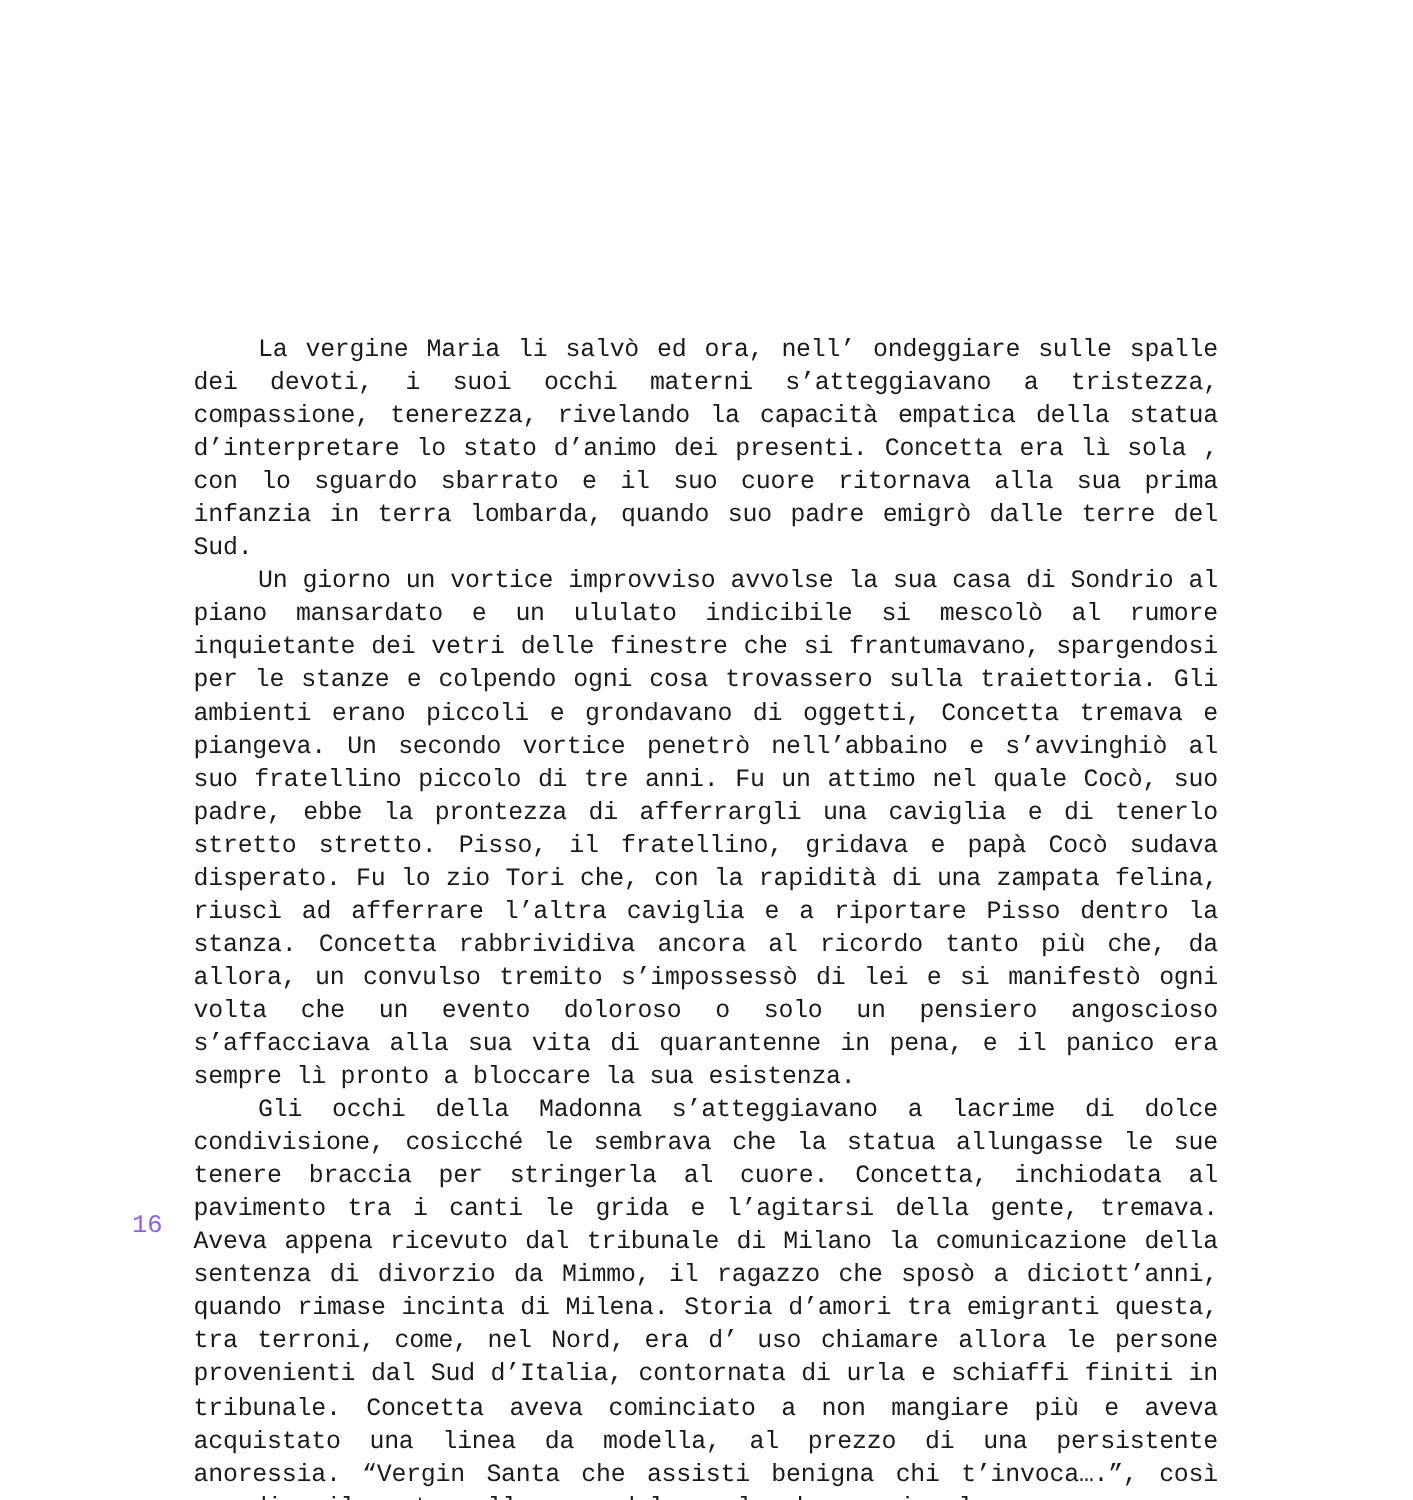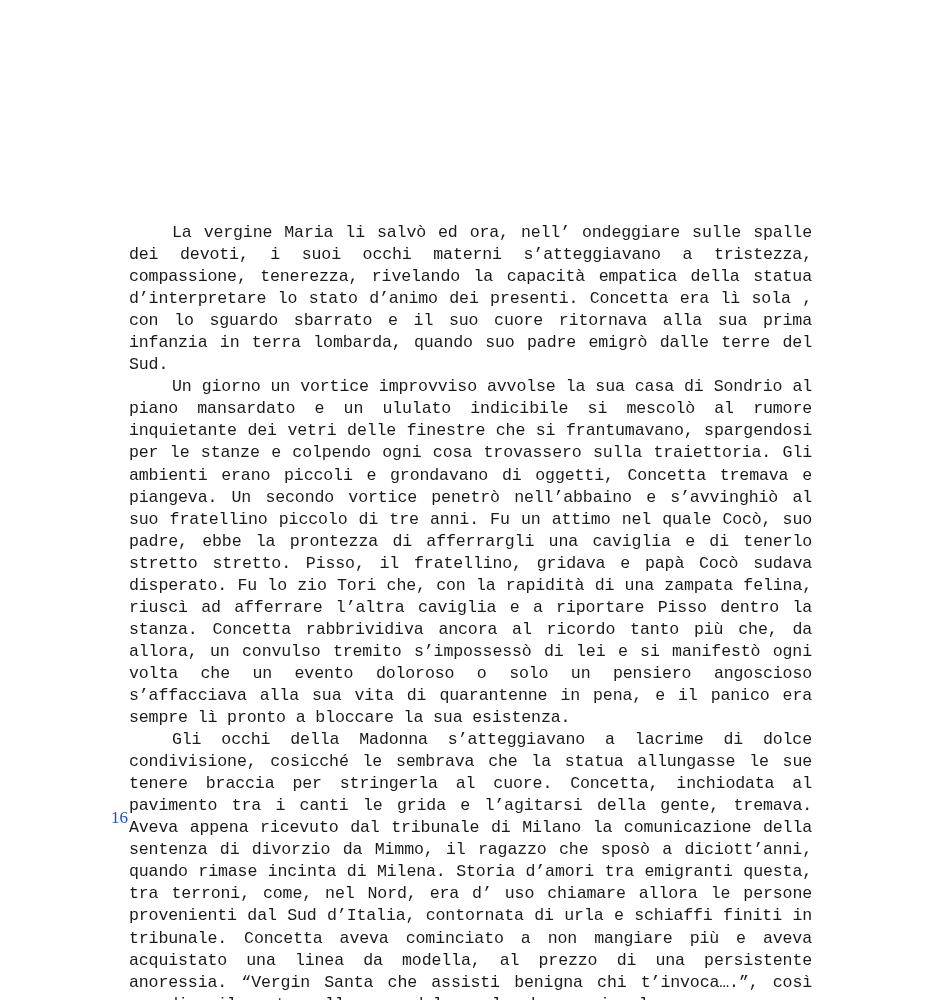--- a/index.html
+++ b/index.html
@@ -33,25 +33,24 @@
     letter-spacing: -0.15px;
   }
   .paragraph {
     margin: 0;
     text-indent: 43px;
   }
   .page-number {
     position: absolute;
     left: 88px;
     top: 807px;
-    font-family: Liberation Serif, serif;
+    font-family: Liberation Mono, monospace;
     font-size: 17px;
     line-height: 22px;
-    color: #1d4ed8;
-    margin-left: 23px;
+    color: #8b5cf6;
   }
 </style>
 </head>
 <body>
 
 <div class="page">
   <div class="text-block">
     <p class="paragraph">La vergine Maria li salvò ed ora, nell’ ondeggiare sulle spalle dei devoti,  i suoi occhi materni s’atteggiavano a tristezza,  compassione,  tenerezza,  rivelando la capacità empatica  della statua  d’interpretare lo stato d’animo dei presenti. Concetta era lì sola , con lo sguardo sbarrato e il suo cuore ritornava alla sua prima infanzia in terra lombarda, quando suo padre emigrò dalle terre del Sud.</p>
     <p class="paragraph">Un giorno un vortice improvviso avvolse la sua casa di Sondrio al piano mansardato e un ululato indicibile si mescolò al rumore inquietante dei vetri delle finestre che si frantumavano, spargendosi per le stanze e colpendo ogni cosa trovassero sulla traiettoria. Gli ambienti erano piccoli e grondavano di oggetti, Concetta tremava e piangeva. Un secondo vortice penetrò nell’abbaino e s’avvinghiò al suo fratellino piccolo di tre anni. Fu un attimo nel quale Cocò, suo padre, ebbe la prontezza di afferrargli una caviglia e di tenerlo stretto stretto. Pisso,  il  fratellino,  gridava e papà Cocò sudava disperato. Fu lo zio Tori che, con la rapidità di una zampata felina, riuscì ad afferrare l’altra caviglia e a riportare Pisso dentro la stanza. Concetta rabbrividiva ancora al ricordo tanto più che, da allora, un convulso tremito s’impossessò di lei  e si manifestò ogni volta che un evento doloroso o solo un pensiero angoscioso s’affacciava alla sua vita di quarantenne in pena, e il panico era sempre lì pronto a bloccare la sua esistenza.</p>
     <p class="paragraph">Gli occhi della Madonna s’atteggiavano a lacrime di dolce condivisione, cosicché le sembrava che la statua allungasse le sue tenere braccia per stringerla al cuore. Concetta, inchiodata al pavimento tra i canti le grida e l’agitarsi della gente,  tremava. Aveva appena ricevuto dal tribunale di Milano la comunicazione della sentenza di divorzio da Mimmo, il ragazzo che sposò a diciott’anni, quando rimase incinta di Milena. Storia d’amori tra emigranti questa, tra terroni, come, nel Nord, era d’ uso chiamare allora le persone provenienti dal Sud d’Italia, contornata di urla e schiaffi finiti in tribunale. Concetta aveva cominciato a non mangiare più e aveva acquistato una linea da modella,  al prezzo di una persistente anoressia.  “Vergin Santa che assisti benigna chi t’invoca….”, così scandiva il canto nella voce del popolo che seguiva la</p>

